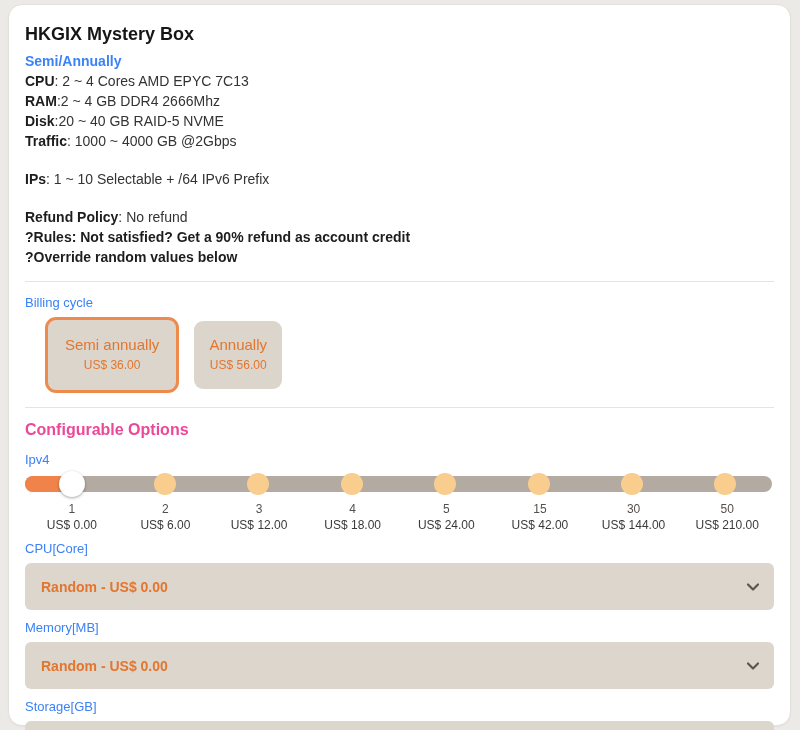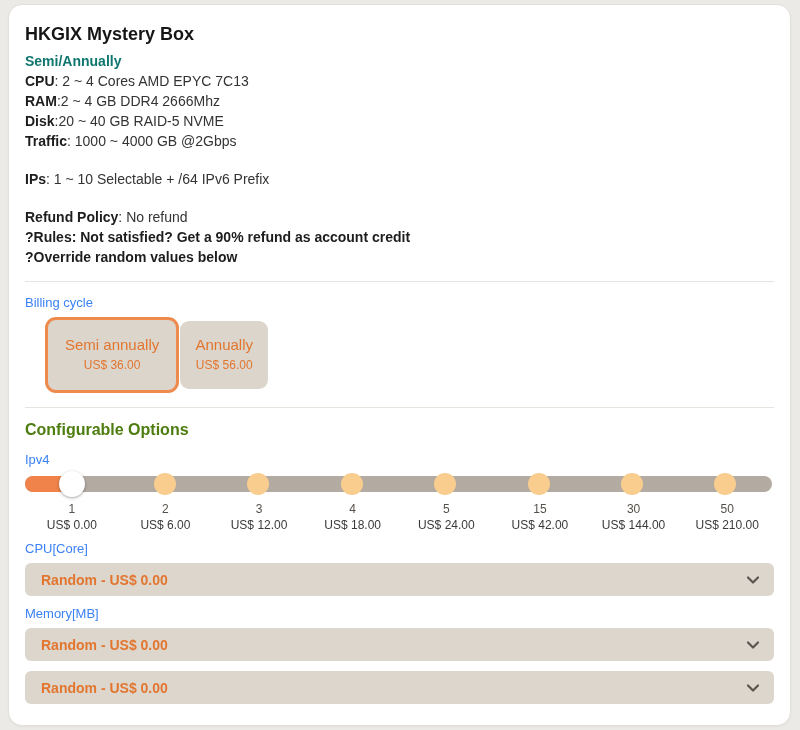--- a/index.html
+++ b/index.html
@@ -14,50 +14,50 @@
     left:8px; top:4px;
     width:783px; height:722px;
     background:#ffffff;
     border:1px solid #e3e0db;
     border-radius:14px;
     box-shadow:0 1px 2px rgba(0,0,0,0.04);
   }
   .card-content { padding:16px 16px 0 16px;border-radius:16px; }
 
   .product-title { font-size:18px; font-weight:bold; color:#161616; padding-top:3px; margin-bottom:6px; }
-  .subtitle     { font-size:14px; font-weight:bold; color:#0f766e; line-height:20px; }
+  .subtitle     { font-size:14px; font-weight:bold; color:#3b82f6; line-height:20px; }
   .spec-line    { font-size:14px; color:#333; line-height:20px; }
   .spec-line strong { color:#1d1d1d;text-align:center; }
   .bold-line    { font-size:14px; font-weight:bold; color:#1d1d1d; line-height:20px; }
   .gap { height:18px; }
 
   .divider { border:none; border-top:1px solid #e7e4df; margin:14px 0 13px 0; }
 
   .field-label { font-size:13px; color:#3b82f6; margin-bottom:7px; }
 
   
-  .billing-row { display:flex; align-items:center; gap:1px; margin-bottom:2px;padding-left:20px; }
+  .billing-row { display:flex; align-items:center; gap:15px; margin-bottom:2px;padding-left:20px; }
   .billing-option {
     background:#dcd5cc;
     border-radius:9px;
     padding:13px 15px;
     min-width:88px;
     text-align:center;
     cursor:pointer;
     color:#e2762f;
   }
   .billing-option.selected {
     border:3px solid #ef8a4d;
     border-radius:11px;
     padding:14px 17px;
   }
   .billing-name  { font-size:15px; line-height:21px; }
   .billing-price { font-size:12px; line-height:21px; }
 
-  .section-heading { font-size:16px; font-weight:bold; color:#4d7c0f; margin:0 0 13px 0; }
+  .section-heading { font-size:16px; font-weight:bold; color:#ec4899; margin:0 0 13px 0; }
 
   
   .slider-wrap { position:relative; height:26px; margin-bottom:4px; }
   .slider-track { position:absolute; left:0; right:2px; top:5px; height:16px; background:#b3aaa2; border-radius:8px; }
   .slider-fill  { position:absolute; left:0; top:5px; width:calc(6.25% + 4px); height:16px; background:#f0834a; border-radius:8px 0 0 8px; }
   .slider-cells { position:absolute; left:0; right:2px; top:0; bottom:0; display:flex; }
   .slider-cell  { flex:1; display:flex; align-items:center; justify-content:center; }
   .slider-dot {
     width:22px; height:22px; border-radius:50%;
     background:#f8cd8e; cursor:pointer;
@@ -70,21 +70,21 @@
 
   .tick-row { display:flex; margin-bottom:8px; }
   .tick-cell { flex:1; text-align:center; }
   .tick-qty   { font-size:12px; color:#55504a; line-height:16px; }
   .tick-price { font-size:12px; color:#3a3a3a; line-height:16px; }
 
   
   .config-field { margin-bottom:10px; }
   .dropdown {
     position:relative;
-    height:33px;
+    height:47px;
     background:#ddd6cd;
     border-radius:6px;
     display:flex; align-items:center;
     padding:0 36px 0 16px;
     cursor:pointer;
   }
   .dropdown-value { font-size:14px; font-weight:bold; color:#e2762f; }
   .chevron { position:absolute; right:14px; top:50%; transform:translateY(-50%); width:14px; height:14px; }
   .chevron svg { display:block; }
 </style>
@@ -212,20 +212,21 @@
         <span class="dropdown-value">Random - US$ 0.00</span>
         <span class="chevron">
             <svg width="14" height="14" viewBox="0 0 14 14">
               <path d="M2 4.5 L7 9.5 L12 4.5" fill="none" stroke="#5a564f" stroke-width="2.2" stroke-linecap="round" stroke-linejoin="round"></path>
             </svg>
           </span>
       </div>
     </div>
 
     <div class="config-field">
+      <div class="field-label">Storage[GB]</div>
       <div class="dropdown">
         <span class="dropdown-value">Random - US$ 0.00</span>
         <span class="chevron">
             <svg width="14" height="14" viewBox="0 0 14 14">
               <path d="M2 4.5 L7 9.5 L12 4.5" fill="none" stroke="#5a564f" stroke-width="2.2" stroke-linecap="round" stroke-linejoin="round"></path>
             </svg>
           </span>
       </div>
     </div>
 

